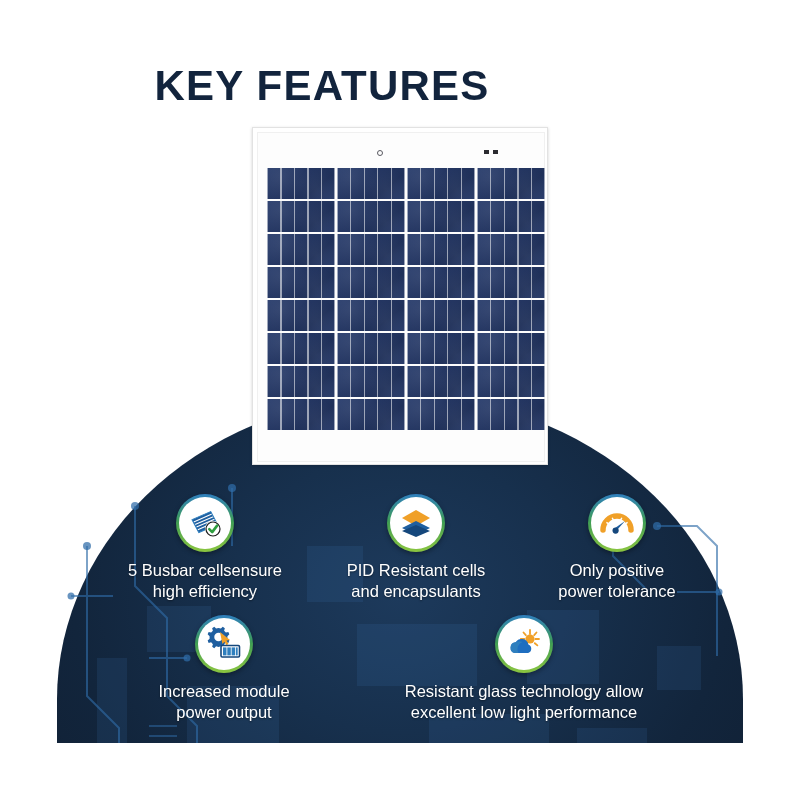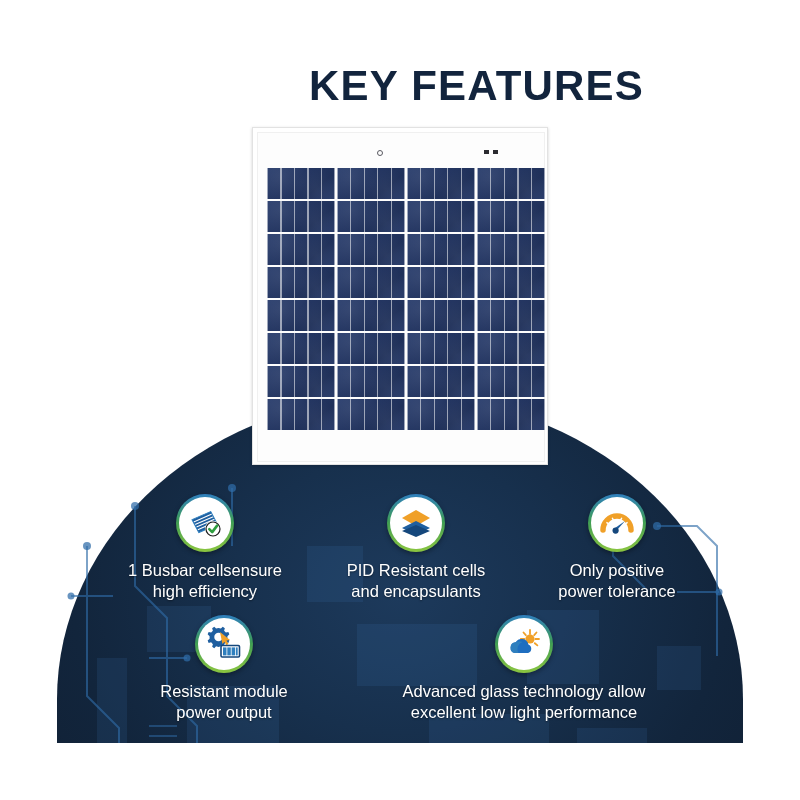--- a/index.html
+++ b/index.html
@@ -22,21 +22,21 @@
     height: 800px;
     background: #ffffff;
   }
 
   
   #title {
     position: absolute;
     left: 0;
     top: 62px;
     width: 644px;
-    text-align: right;
+    text-align: center;
     font-family: "Liberation Sans", sans-serif;
     font-size: 42px;
     font-weight: bold;
     letter-spacing: 1.2px;
     color: #12243d;
   }
 
   
   #dark-arc {
     position: absolute;
@@ -308,21 +308,21 @@
               <path d="M9.6 23.0 L29.6 19.0"></path>
             </g>
             <path d="M6 12 L26 8 L30 22 L10 26 Z" fill="none" stroke="#2f7fbe" stroke-width="1"></path>
           </g>
           <circle cx="26" cy="24" r="8" fill="#ffffff"></circle>
           <circle cx="26" cy="24" r="7" fill="none" stroke="#1d1d1d" stroke-width="1.2"></circle>
           <path d="M22.3 24.2 L25.2 27.1 L30.1 20.6" fill="none" stroke="#2e9e3f" stroke-width="2.6" stroke-linecap="round" stroke-linejoin="round"></path>
         </svg>
       </div>
     </div>
-    <div class="f-label">1 Busbar cellsensure
+    <div class="f-label">5 Busbar cellsensure
 high efficiency</div>
   </div>
 
   <div class="feature" id="feat-2">
     <div class="f-icon-wrap">
       <div class="f-icon-disc">
         <svg width="36" height="34" viewBox="0 0 36 34">
           <path d="M4 24 A14 14 0 0 1 32 24" fill="none" stroke="#f0a028" stroke-width="5.5" stroke-linecap="round"></path>
           <g stroke="#ffffff" stroke-width="1.4">
             <path d="M7.4 16.4 L10.0 18.2"></path>
@@ -365,21 +365,21 @@
           <rect x="15" y="19.5" width="18.5" height="11.5" rx="1.2" fill="#ffffff" stroke="#15477c" stroke-width="1.6"></rect>
           <g fill="#2f7fbe">
             <rect x="17" y="21.4" width="3.5" height="8"></rect>
             <rect x="21.3" y="21.4" width="3.5" height="8"></rect>
             <rect x="25.6" y="21.4" width="3.5" height="8"></rect>
             <rect x="29.9" y="21.4" width="1.8" height="8"></rect>
           </g>
         </svg>
       </div>
     </div>
-    <div class="f-label">Resistant module
+    <div class="f-label">Increased module
 power output</div>
   </div>
 
   <div class="feature" id="feat-4">
     <div class="f-icon-wrap">
       <div class="f-icon-disc">
         <svg width="38" height="34" viewBox="0 0 38 34">
           <g stroke="#f0a028" stroke-width="1.8" stroke-linecap="round">
             <path d="M25 3 L25 7"></path>
             <path d="M31.5 5.5 L29.2 8.2"></path>
@@ -388,17 +388,17 @@
             <path d="M32.4 18.4 L29.8 16.2"></path>
             <path d="M16.5 18.4 L19.0 16.2"></path>
             <path d="M15.8 12 L19.4 12"></path>
           </g>
           <circle cx="25" cy="12" r="4.6" fill="#f0a028"></circle>
           <path d="M10 26 A5.4 5.4 0 0 1 10.6 15.3 A7 7 0 0 1 23.4 17.4 A4.6 4.6 0 0 1 23.2 26 Z" fill="#1f6ec0"></path>
           <path d="M10 26 A5.4 5.4 0 0 1 10.6 15.3 A7 7 0 0 1 17.5 15.0 A7.4 7.4 0 0 0 13.6 26 Z" fill="#2f7fbe"></path>
         </svg>
       </div>
     </div>
-    <div class="f-label">Advanced glass technology allow
+    <div class="f-label">Resistant glass technology allow
 excellent low light performance</div>
   </div>
 
 </div>
 
 </body></html>

